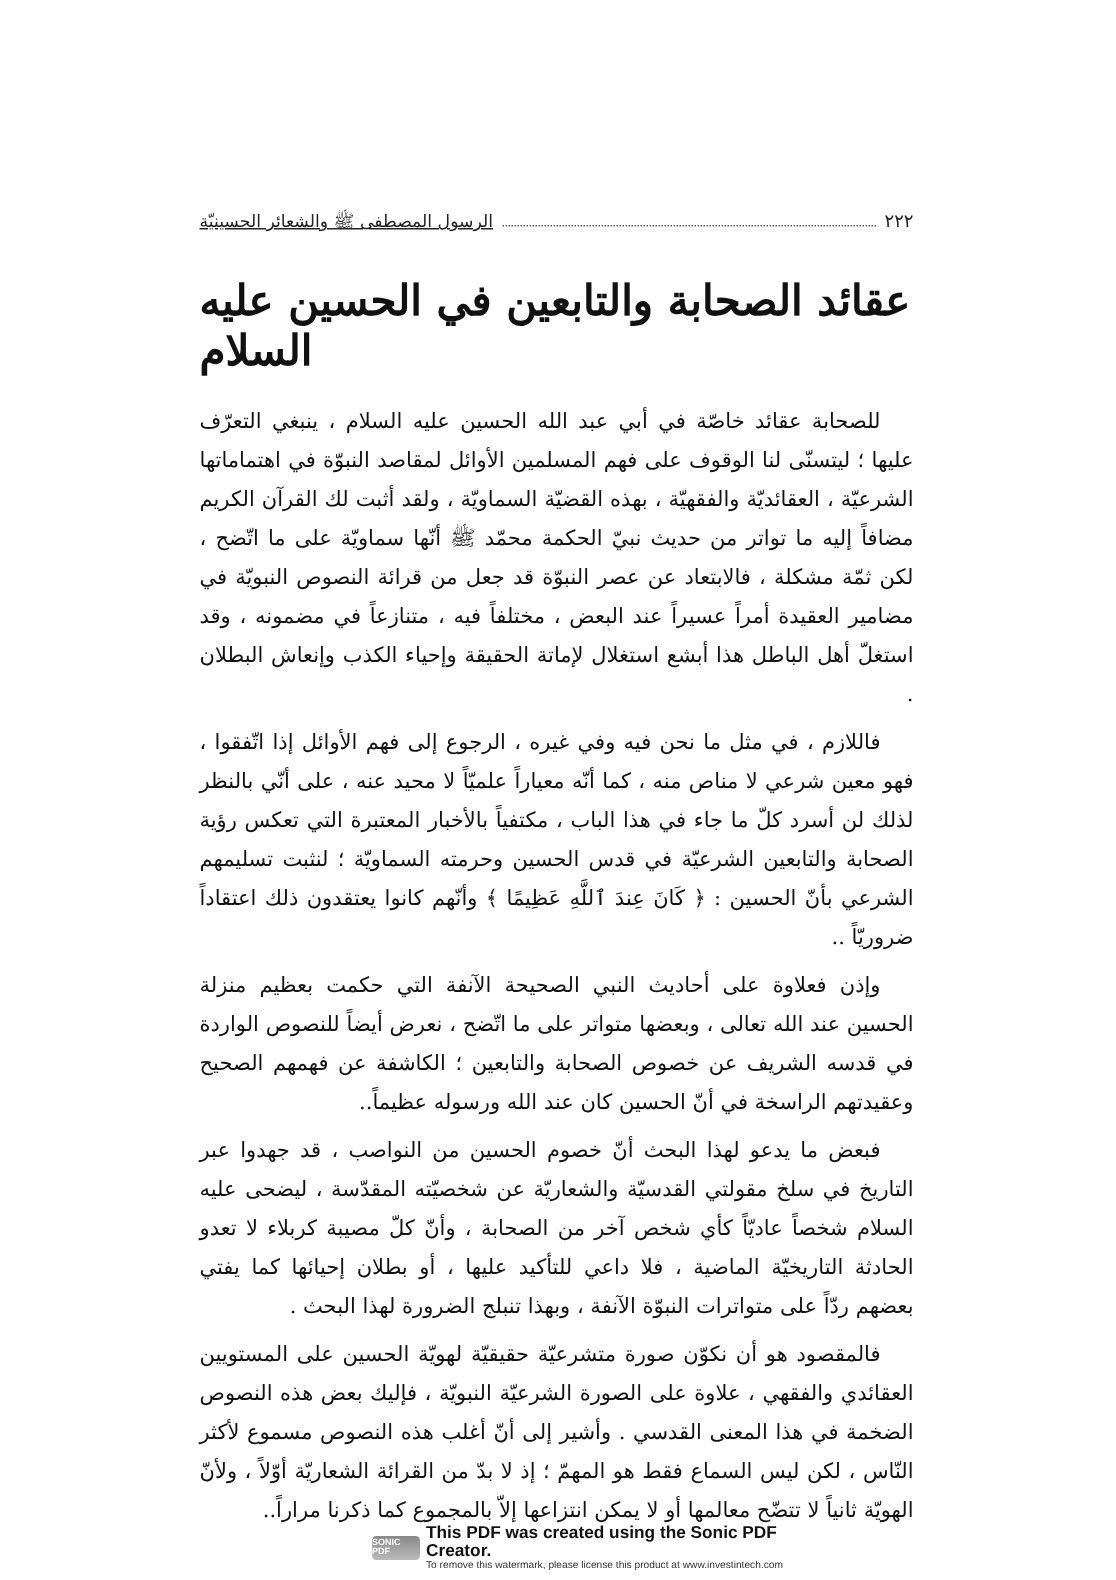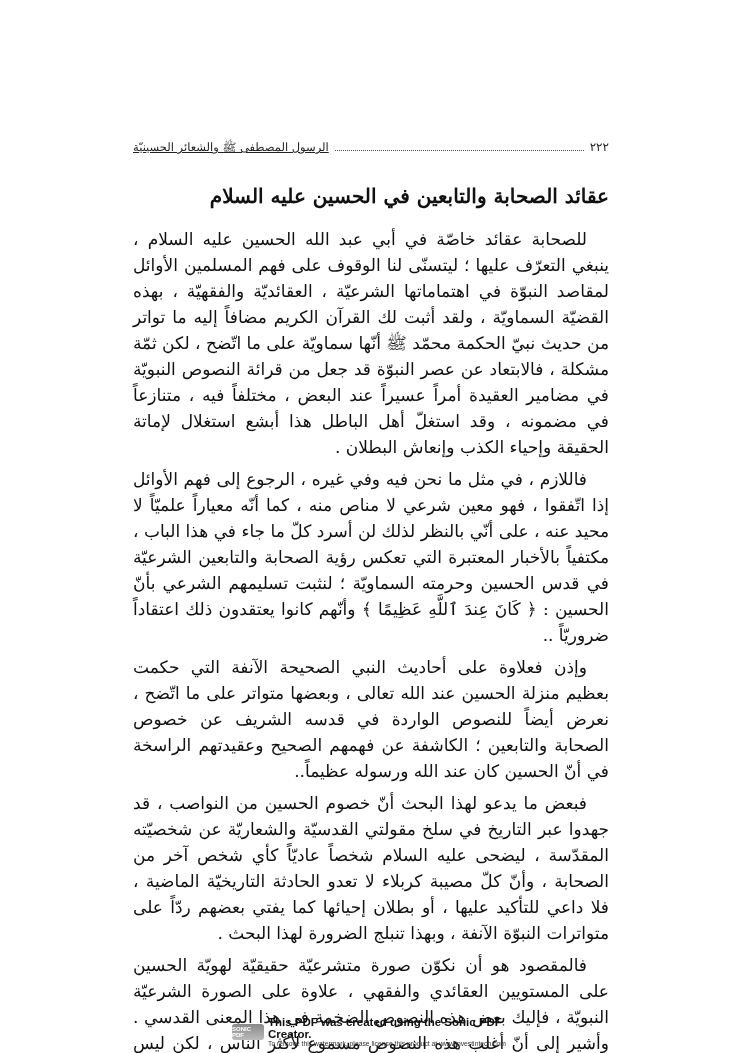--- a/index.html
+++ b/index.html
@@ -4,24 +4,24 @@
 <style>
   html, body { margin: 0; padding: 0; background: #ffffff; }
   body { width: 744px; height: 1053px; position: relative; overflow: hidden;
          font-family: "DejaVu Serif", serif; color: #111; }
   .page { position: absolute; left: 133px; top: 140px; width: 476px; direction: rtl; }
   .running-header { display: flex; align-items: baseline; direction: rtl; font-size: 11.5px;
                     color: #222; height: 20px; white-space: nowrap; }
   .running-header .title { flex: 0 0 auto; text-decoration: underline; }
   .running-header .dots { flex: 1 1 auto; border-bottom: 1px dotted #555; margin: 0 6px; height: 8px; }
   .running-header .pageno { flex: 0 0 auto; letter-spacing: 3px; font-size: 12px; }
-  .heading { text-align: right; font-size: 20px; font-weight: bold; margin: 24px 0 18px 0; }
-  .body p { font-size: 17px; line-height: 26px; margin: 0 0 6px 0; text-align: justify;
+  .heading { text-align: left; font-size: 28px; font-weight: bold; margin: 24px 0 18px 0; }
+  .body p { font-size: 14px; line-height: 26px; margin: 0 0 6px 0; text-align: justify;
             text-indent: 22px; }
-  .watermark { position: absolute; left: 232px; top: 1020px; width: 300px; height: 24px;
+  .watermark { position: absolute; left: 248px; top: 1020px; width: 300px; height: 24px;
                display: flex; align-items: center; direction: ltr; font-family: "Liberation Sans", sans-serif; }
   .wm-logo { width: 34px; height: 16px; background: linear-gradient(180deg,#888,#bbb); border-radius: 3px;
              color: #fff; font-size: 6px; font-weight: bold; display: flex; align-items: center; justify-content: center; margin-right: 4px; }
   .wm-text .line1 { font-size: 11.5px; font-weight: bold; color: #111; line-height: 12px; }
   .wm-text .line2 { font-size: 6.8px; color: #333; line-height: 8px; }
 </style>
 </head>
 <body>
 
 <div class="page">

